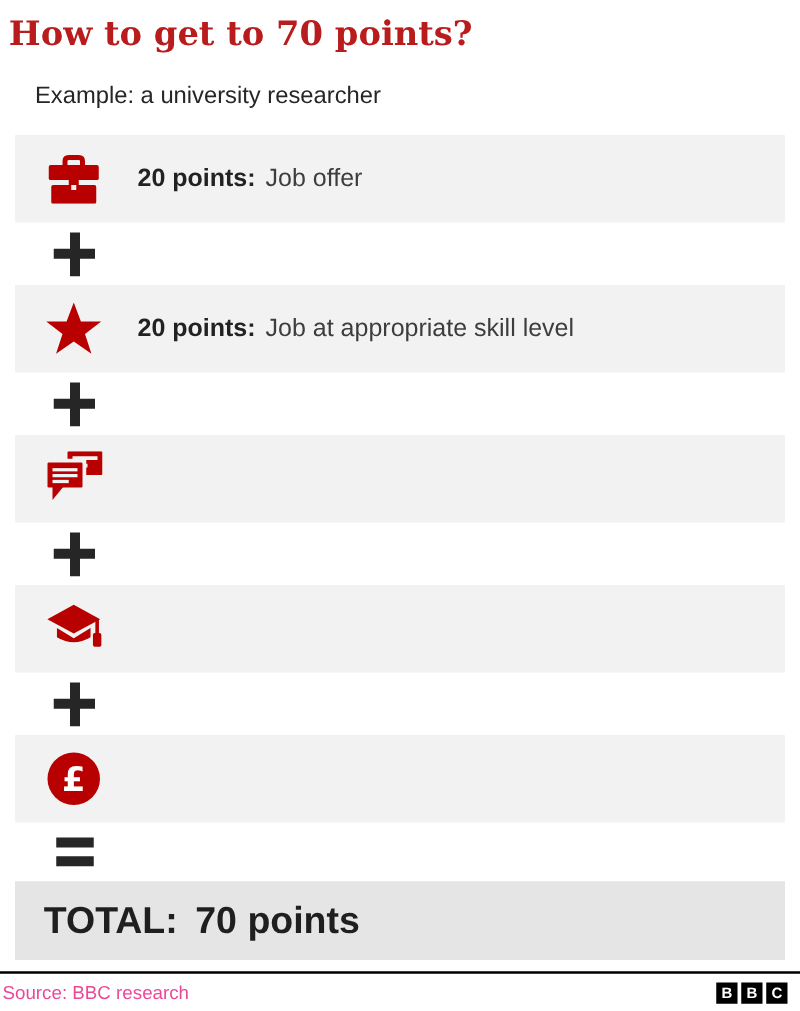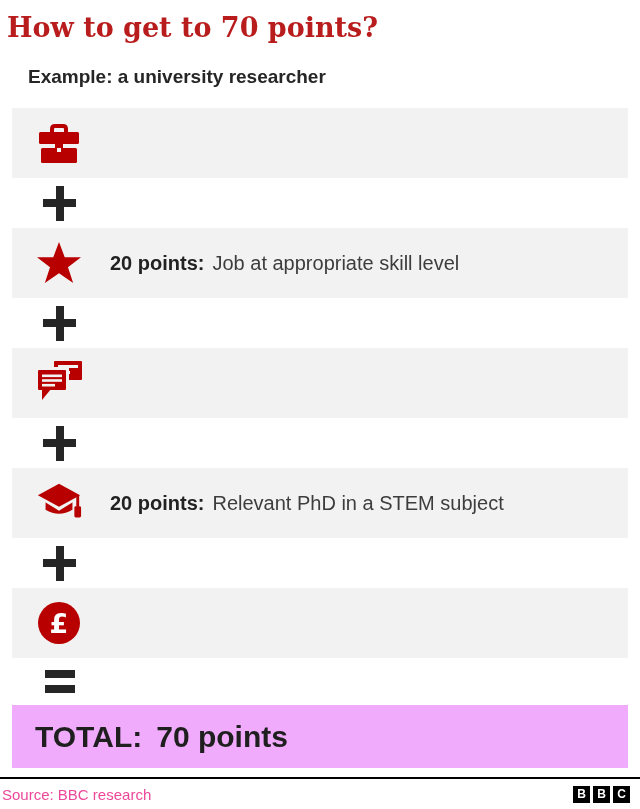--- a/index.html
+++ b/index.html
@@ -14,21 +14,21 @@
   .title {
     margin: 10px 0 14px 7px;
     height: 36px; line-height: 36px;
     font-family: "DejaVu Serif", serif;
     font-weight: 700; font-size: 27px;
     color: #b91c1c;
   }
   .subtitle {
     margin: 20px 0 0 28px;
     height: 22px; line-height: 22px;
-    font-weight: 700; font-size: 19px;
+    font-weight: 400; font-size: 19px;
     color: #262626;
   }
   .row {
     margin: 0 12px; height: 70px;
     background: #f2f2f2;
     display: flex; align-items: center;
   }
   .row.first { margin-top: 20px; }
   .icon-cell {
     width: 48px; margin-left: 23px;
@@ -54,21 +54,21 @@
   }
   .equals {
     width: 30px; height: 23px;
     display: flex; flex-direction: column; justify-content: space-between;
   }
   .equals::before, .equals::after {
     content: ""; display: block; height: 8px; background: #262626;
   }
   .total-row {
     margin: 0 12px; height: 63px;
-    background: #f0abfc;
+    background: #e5e5e5;
     display: flex; align-items: center;
   }
   .total-text {
     margin-left: 23px;
     font-size: 30px; font-weight: 700; color: #1f1f1f;
     white-space: nowrap;
   }
   .total-value { margin-left: 14px; }
   .footer-rule { margin-top: 9px; border-top: 2px solid #000000; }
   .footer {
@@ -93,20 +93,23 @@
 
 <div class="row first">
   <span class="icon-cell">
     <svg width="44" height="40" viewBox="0 0 44 40" aria-hidden="true">
       <path d="M15 9 V6 Q15 3 18 3 H26 Q29 3 29 6 V9" fill="none" stroke="#b80000" stroke-width="4"></path>
       <rect x="2" y="9" width="40" height="12" rx="1.5" fill="#b80000"></rect>
       <rect x="18" y="21" width="8" height="6" fill="#b80000"></rect>
       <rect x="4" y="25" width="36" height="15" rx="1.5" fill="#b80000"></rect>
       <rect x="20" y="25" width="4" height="4" fill="#f2f2f2"></rect>
     </svg>
+  </span>
+  <span class="row-text">
+    <span class="pts">20 points:</span><span class="desc">Job offer</span>
   </span>
 </div>
 
 <div class="op-gap">
   <span class="plus"></span>
 </div>
 
 <div class="row">
   <span class="icon-cell">
     <svg width="46" height="44" viewBox="0 0 48 46" aria-hidden="true">
@@ -147,23 +150,20 @@
 <div class="row">
   <span class="icon-cell">
     <svg width="50" height="42" viewBox="0 0 50 42" aria-hidden="true">
       <path d="M11 19 L11 28 Q25 36.5 39 28 L39 19 L25 28.5 Z" fill="#b80000"></path>
       <polygon points="25,-1.5 51,13 25,29 -1,13" fill="#f2f2f2"></polygon>
       <polygon points="25,1 47,13 25,25 3,13" fill="#b80000"></polygon>
       <rect x="43" y="13" width="3" height="12" fill="#b80000"></rect>
       <rect x="41" y="24.5" width="7" height="11.5" rx="1.5" fill="#b80000"></rect>
     </svg>
   </span>
-  <span class="row-text">
-    <span class="pts">20 points:</span><span class="desc">Relevant PhD in a STEM subject</span>
-  </span>
 </div>
 
 <div class="op-gap">
   <span class="plus"></span>
 </div>
 
 <div class="row">
   <span class="icon-cell">
     <svg width="44" height="44" viewBox="0 0 44 44" aria-hidden="true">
       <circle cx="22" cy="22" r="21" fill="#b80000"></circle>

